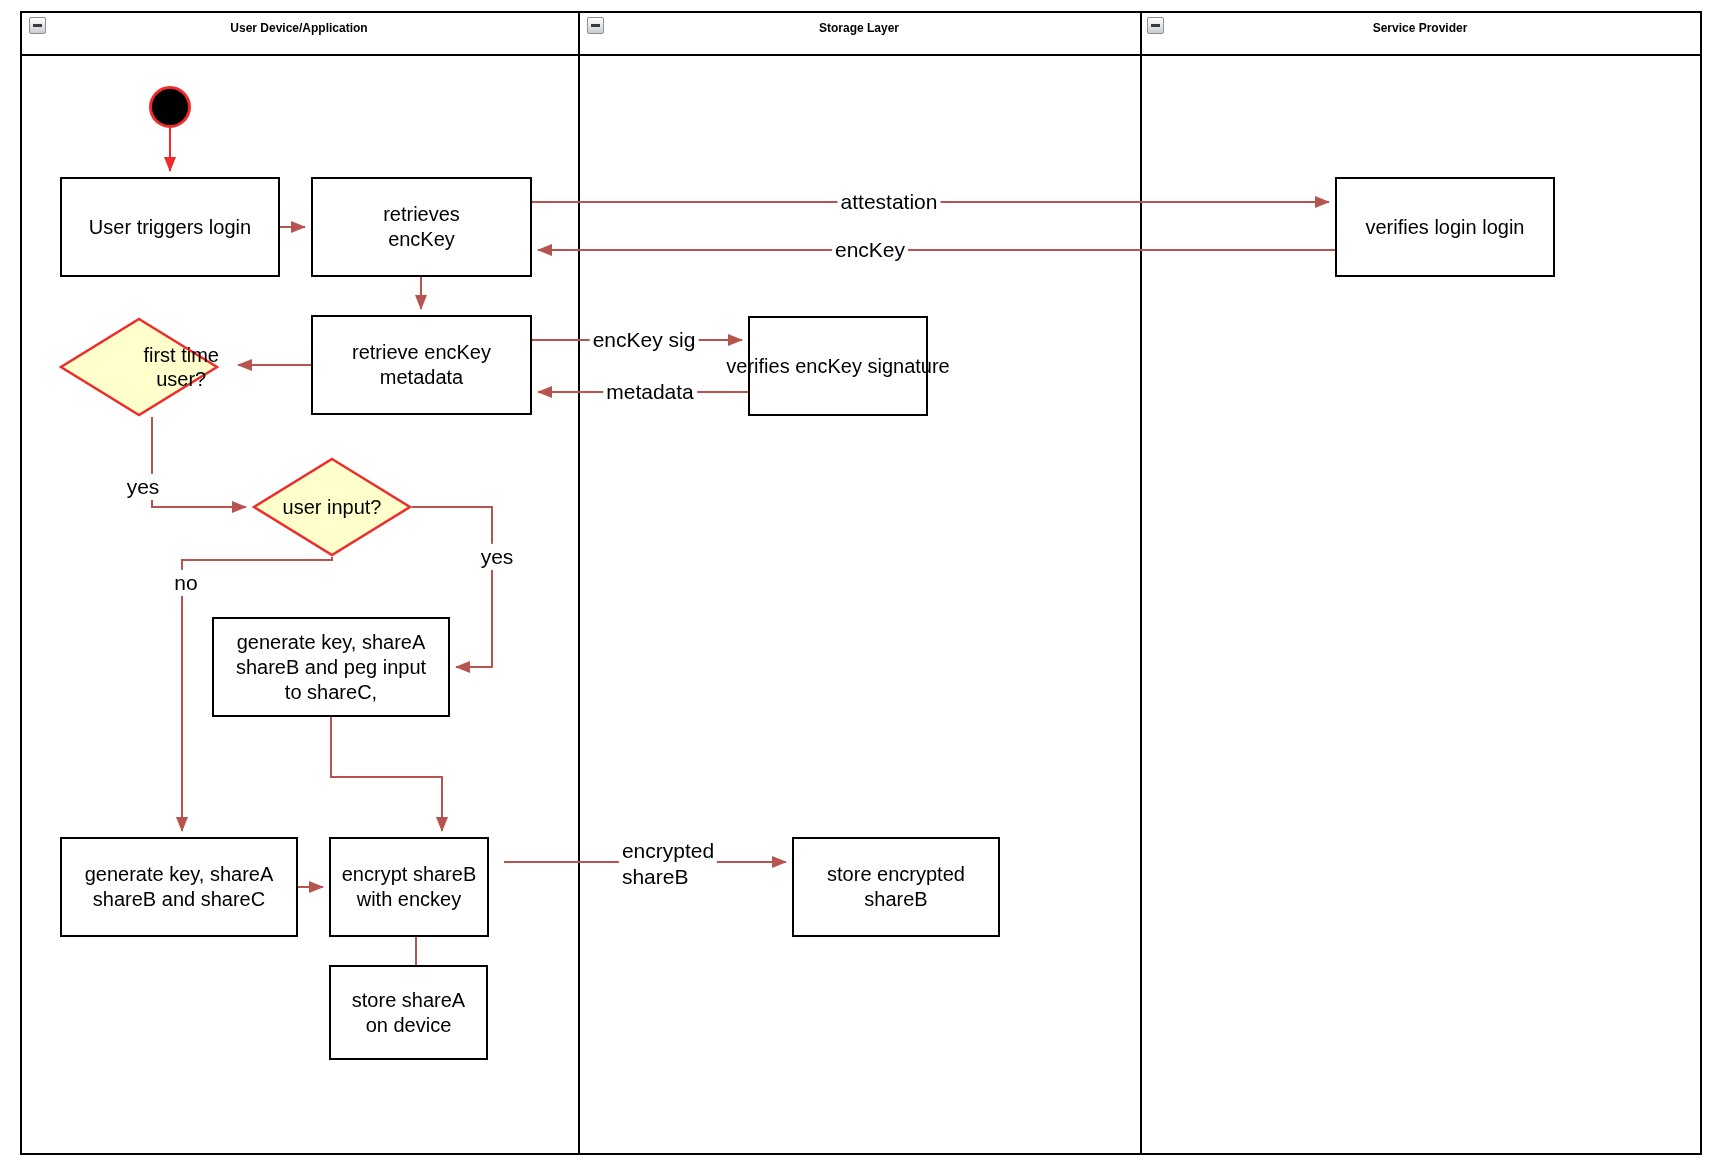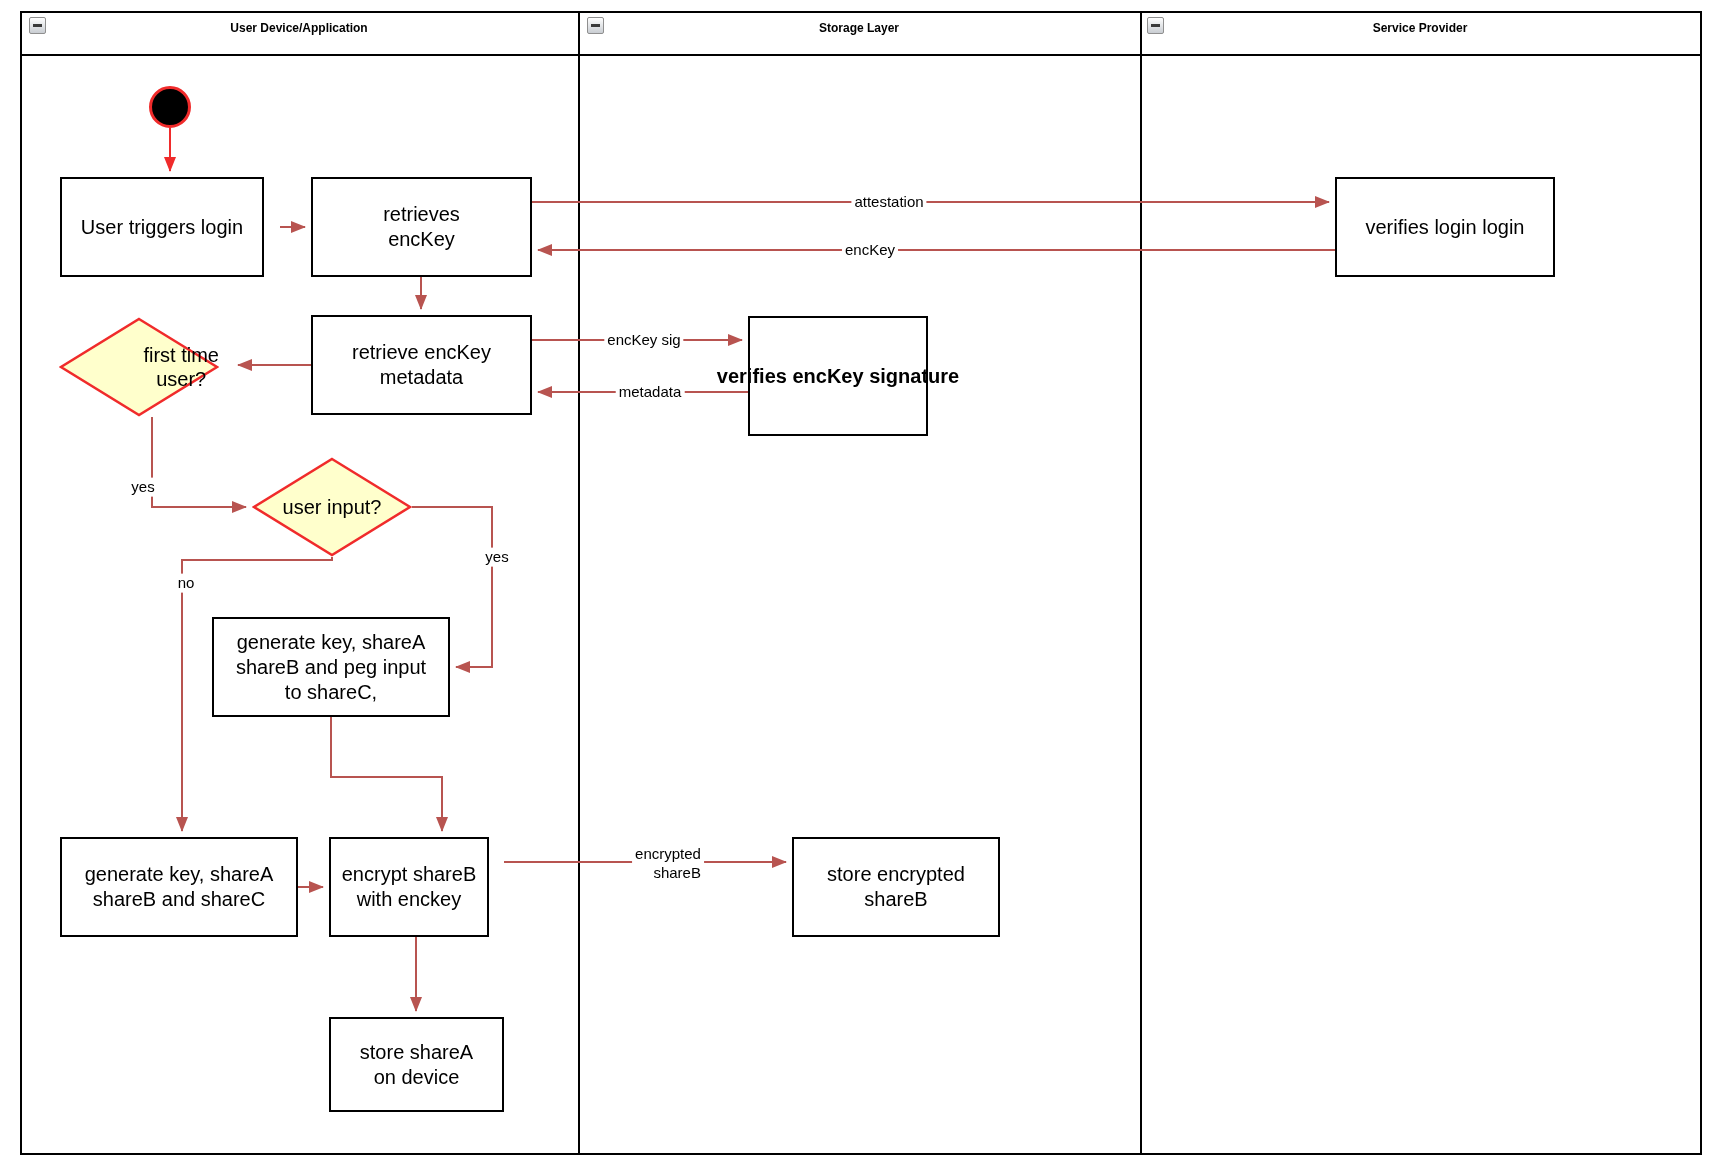--- a/index.html
+++ b/index.html
@@ -31,22 +31,22 @@
   .diamond .lbl { position:relative; z-index:1; white-space:pre-line; }
 
   .start-node { position:absolute; left:149px; top:86px; width:42px; height:42px;
                 box-sizing:border-box; background:#000; border:3px solid #f02b2b; border-radius:50%; }
 
   svg.edges { position:absolute; left:0; top:0; }
   .edge { stroke:#b85450; stroke-width:2; fill:none; }
   .edge.red { stroke:#f02b2b; }
 
   .edge-label { position:absolute; transform:translate(-50%,-50%);
-                background:#fff; padding:0 3px; font-size:15px; line-height:1.25;
-                text-align:right; white-space:pre-line; }
+                background:#fff; padding:0 3px; font-size:21px; line-height:1.25;
+                text-align:left; white-space:pre-line; }
 </style>
 </head>
 <body>
 
 <div class="canvas">
 
   <div class="pool"></div>
   <div class="vline" style="left:578px;"></div>
   <div class="vline" style="left:1140px;"></div>
   <div class="hline-header"></div>
@@ -116,21 +116,21 @@
     <g>
         <path class="edge" d="M504,862 L786,862" marker-end="url(#ah)"></path>
       </g>
     <g>
         <path class="edge" d="M416,937 L416,1011" marker-end="url(#ah)"></path>
       </g>
   </svg>
 
   <div class="start-node"></div>
 
-  <div class="node" style="left:60px; top:177px; width:204px; height:100px;">
+  <div class="node" style="left:60px; top:177px; width:220px; height:100px;">
     <span class="lbl">User triggers login</span>
   </div>
 
   <div class="node" style="left:311px; top:177px; width:221px; height:100px;">
     <span class="lbl">retrieves
 encKey</span>
   </div>
 
   <div class="node" style="left:311px; top:315px; width:221px; height:100px;">
     <span class="lbl">retrieve encKey
@@ -161,26 +161,26 @@
   <div class="node" style="left:60px; top:837px; width:238px; height:100px;">
     <span class="lbl">generate key, shareA
 shareB and shareC</span>
   </div>
 
   <div class="node" style="left:329px; top:837px; width:160px; height:100px;">
     <span class="lbl">encrypt shareB
 with enckey</span>
   </div>
 
-  <div class="node" style="left:329px; top:1017px; width:175px; height:95px;">
+  <div class="node" style="left:329px; top:965px; width:159px; height:95px;">
     <span class="lbl">store shareA
 on device</span>
   </div>
 
-  <div class="node" style="left:748px; top:316px; width:180px; height:120px;font-weight:bold;">
+  <div class="node" style="left:748px; top:316px; width:180px; height:100px;">
     <span class="lbl nowrap">verifies encKey signature</span>
   </div>
 
   <div class="node" style="left:792px; top:837px; width:208px; height:100px;">
     <span class="lbl">store encrypted
 shareB</span>
   </div>
 
   <div class="node" style="left:1335px; top:177px; width:220px; height:100px;">
     <span class="lbl">verifies login login</span>

